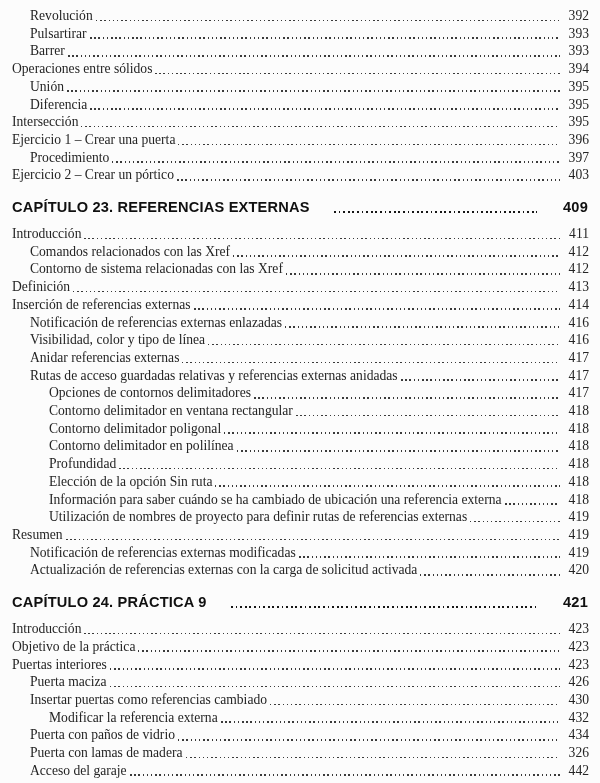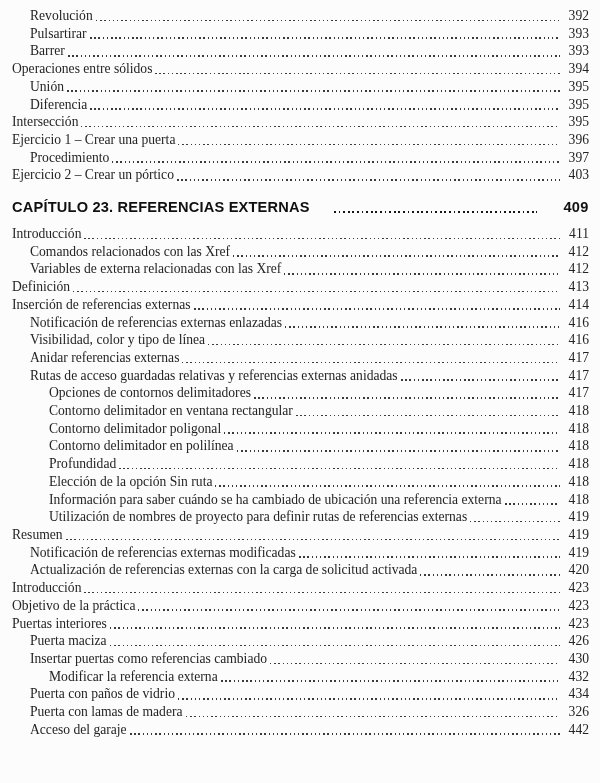--- a/index.html
+++ b/index.html
@@ -69,21 +69,21 @@
     height: 2px;
     align-self: flex-end;
     margin: 0 6px 4px 4px;
     background-image: repeating-linear-gradient(to right,
       var(--heading-dot-color, #161616) 0 1.9px, transparent 1.9px 4.6px);
   }
   .heading .page-num {
     white-space: nowrap;
     flex: 0 0 auto;
     min-width: 26px;
-    text-align: center;
+    text-align: left;
   }
 </style>
 </head>
 <body>
 
 <div class="page">
   <main class="toc">
       <div class="entry lvl1">
         <span class="label">Revolución</span>
         <span class="dots"></span>
@@ -143,21 +143,21 @@
         <span class="label">Introducción</span>
         <span class="dots"></span>
         <span class="page-num">411</span>
       </div>
       <div class="entry lvl1">
         <span class="label">Comandos relacionados con las Xref</span>
         <span class="dots"></span>
         <span class="page-num">412</span>
       </div>
       <div class="entry lvl1">
-        <span class="label">Variables de externa relacionadas con las Xref</span>
+        <span class="label">Contorno de sistema relacionadas con las Xref</span>
         <span class="dots"></span>
         <span class="page-num">412</span>
       </div>
       <div class="entry lvl0">
         <span class="label">Definición</span>
         <span class="dots"></span>
         <span class="page-num">413</span>
       </div>
       <div class="entry lvl0">
         <span class="label">Inserción de referencias externas</span>
@@ -231,20 +231,25 @@
       </div>
       <div class="entry lvl1">
         <span class="label">Notificación de referencias externas modificadas</span>
         <span class="dots"></span>
         <span class="page-num">419</span>
       </div>
       <div class="entry lvl1">
         <span class="label">Actualización de referencias externas con la carga de solicitud activada</span>
         <span class="dots"></span>
         <span class="page-num">420</span>
+      </div>
+      <div class="heading">
+        <span class="label">CAPÍTULO 24. PRÁCTICA 9</span>
+        <span class="dots"></span>
+        <span class="page-num">421</span>
       </div>
       <div class="entry lvl0">
         <span class="label">Introducción</span>
         <span class="dots"></span>
         <span class="page-num">423</span>
       </div>
       <div class="entry lvl0">
         <span class="label">Objetivo de la práctica</span>
         <span class="dots"></span>
         <span class="page-num">423</span>

